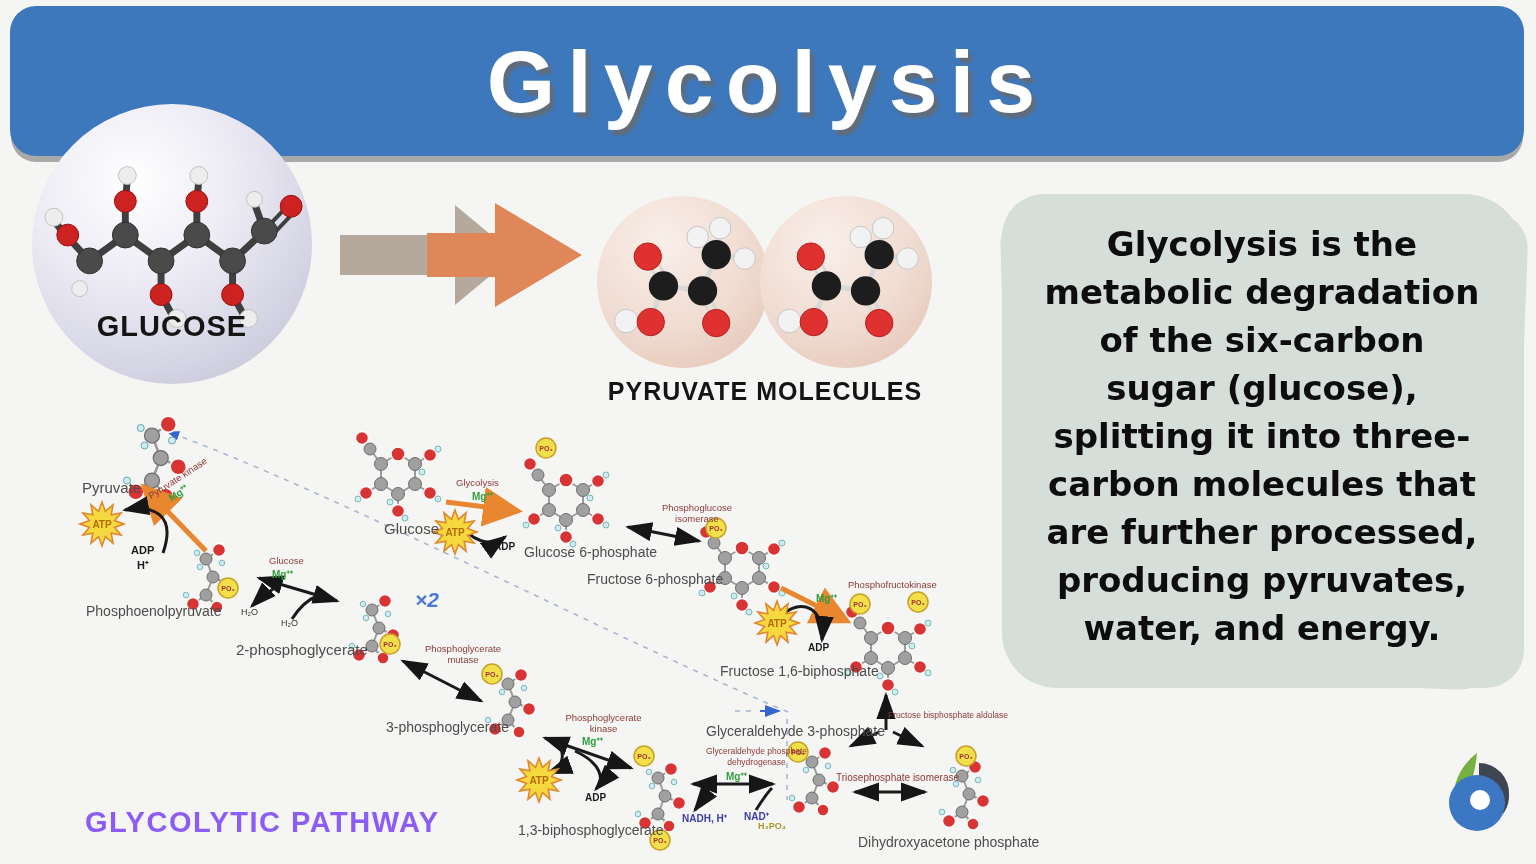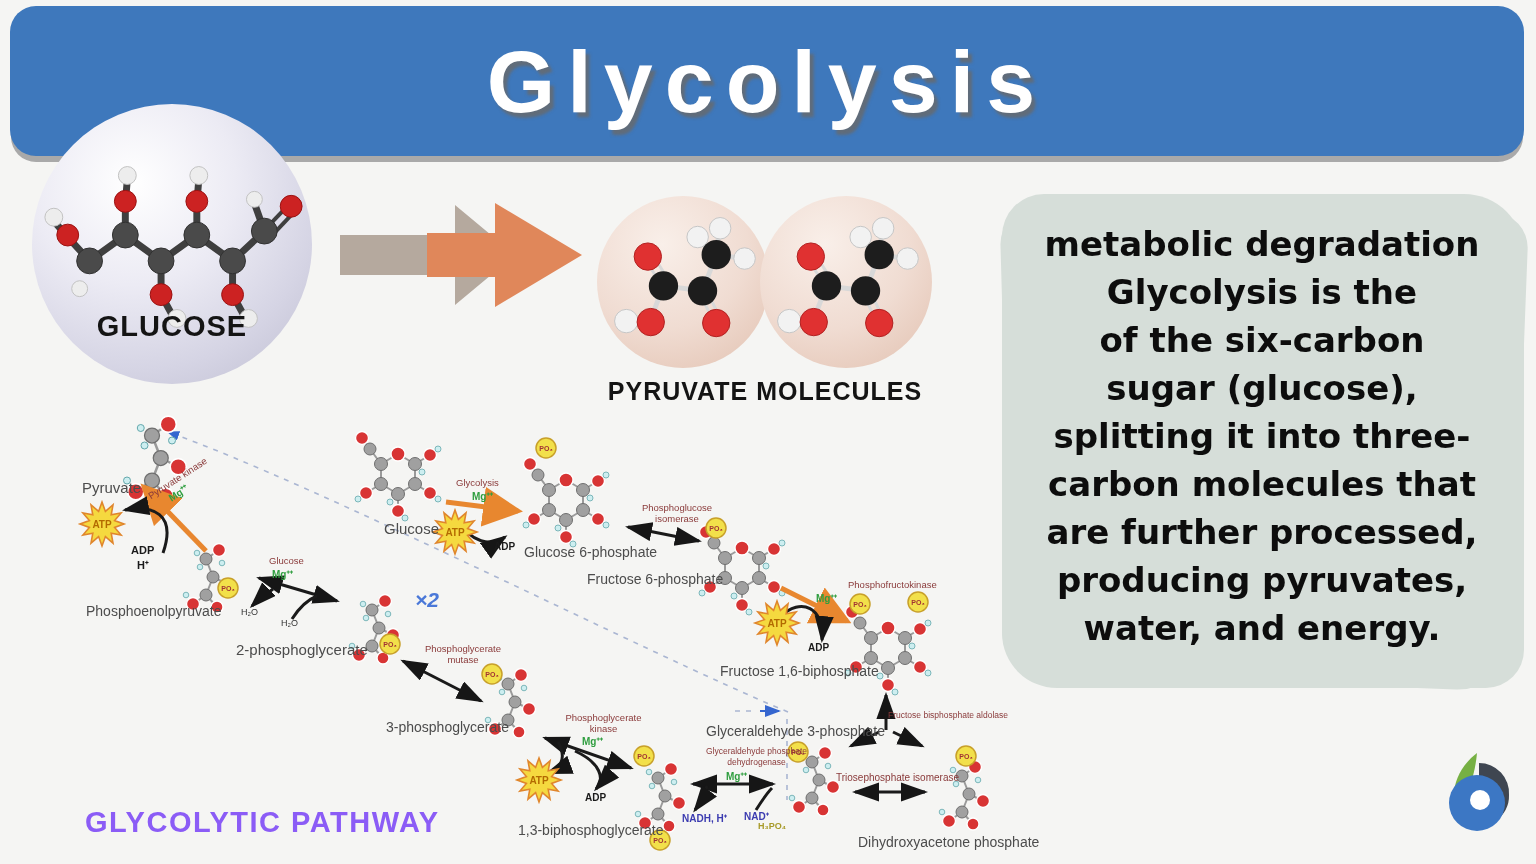--- a/index.html
+++ b/index.html
@@ -166,22 +166,22 @@
         <use href="#pyrMol"></use>
       </svg>
   </div>
   <div class="pyr-caption">PYRUVATE MOLECULES</div>
 
   <div class="blob">
     <div class="layer l2"></div>
     <div class="layer l3"></div>
     <div class="layer"></div>
     <div class="def-text">
+      <div>Glycolysis is the</div>
       <div>metabolic degradation</div>
-      <div>Glycolysis is the</div>
       <div>of the six-carbon</div>
       <div>sugar (glucose),</div>
       <div>splitting it into three-</div>
       <div>carbon molecules that</div>
       <div>are further processed,</div>
       <div>producing pyruvates,</div>
       <div>water, and energy.</div>
     </div>
   </div>
 
@@ -365,21 +365,21 @@
   <div class="met" style="left:518px;top:822px;">1,3-biphosphoglycerate</div>
   <div class="met big" style="left:384px;top:520px;">Glucose</div>
   <div class="met" style="left:524px;top:544px;">Glucose 6-phosphate</div>
   <div class="met" style="left:587px;top:571px;">Fructose 6-phosphate</div>
   <div class="met" style="left:720px;top:663px;">Fructose 1,6-biphosphate</div>
   <div class="met" style="left:706px;top:723px;">Glyceraldehyde 3-phosphate</div>
   <div class="met" style="left:858px;top:834px;">Dihydroxyacetone phosphate</div>
 
   <div class="enz nowrap" style="left:456px;top:477px;">Glycolysis</div>
   <div class="mg" style="left:472px;top:489px;">Mg⁺⁺</div>
-  <div class="enz" style="left:636px;top:502px;width:82px;">Phosphoglucose isomerase</div>
+  <div class="enz" style="left:656px;top:502px;width:82px;">Phosphoglucose isomerase</div>
   <div class="enz nowrap" style="left:812px;top:579px;padding-left:36px;">Phosphofructokinase</div>
   <div class="mg" style="left:816px;top:591px;">Mg⁺⁺</div>
   <div class="enz nowrap" style="left:888px;top:710px;font-size:8.5px;">Fructose bisphosphate aldolase</div>
   <div class="enz nowrap" style="left:836px;top:772px;font-size:10px;">Triosephosphate isomerase</div>
   <div class="enz" style="left:694px;top:746px;width:125px;font-size:8.5px;">Glyceraldehyde phosphate dehydrogenase</div>
   <div class="mg" style="left:726px;top:769px;">Mg⁺⁺</div>
   <div class="enz" style="left:556px;top:712px;width:95px;">Phosphoglycerate kinase</div>
   <div class="mg" style="left:582px;top:734px;">Mg⁺⁺</div>
   <div class="enz" style="left:413px;top:643px;width:100px;">Phosphoglycerate mutase</div>
   <div class="enz nowrap" style="left:269px;top:555px;">Glucose</div>

